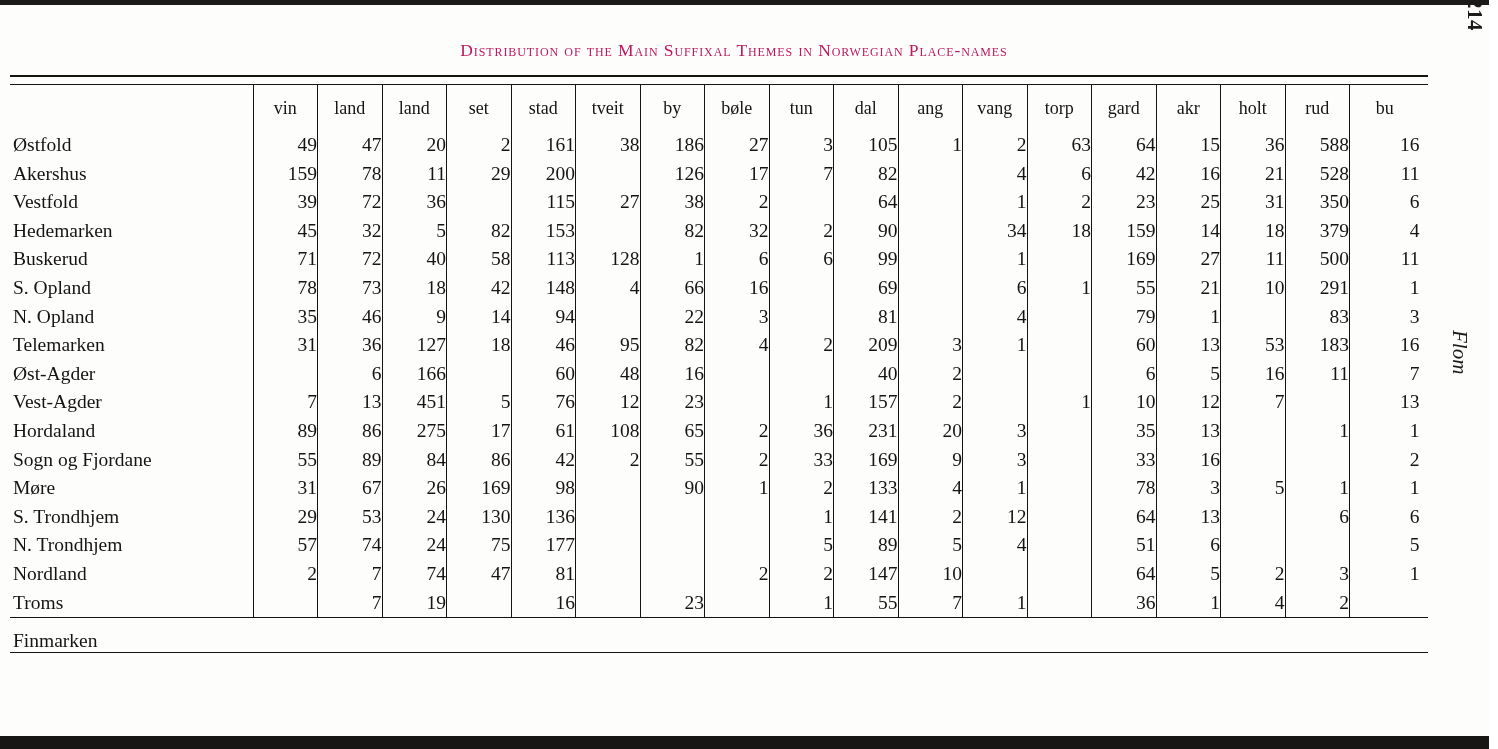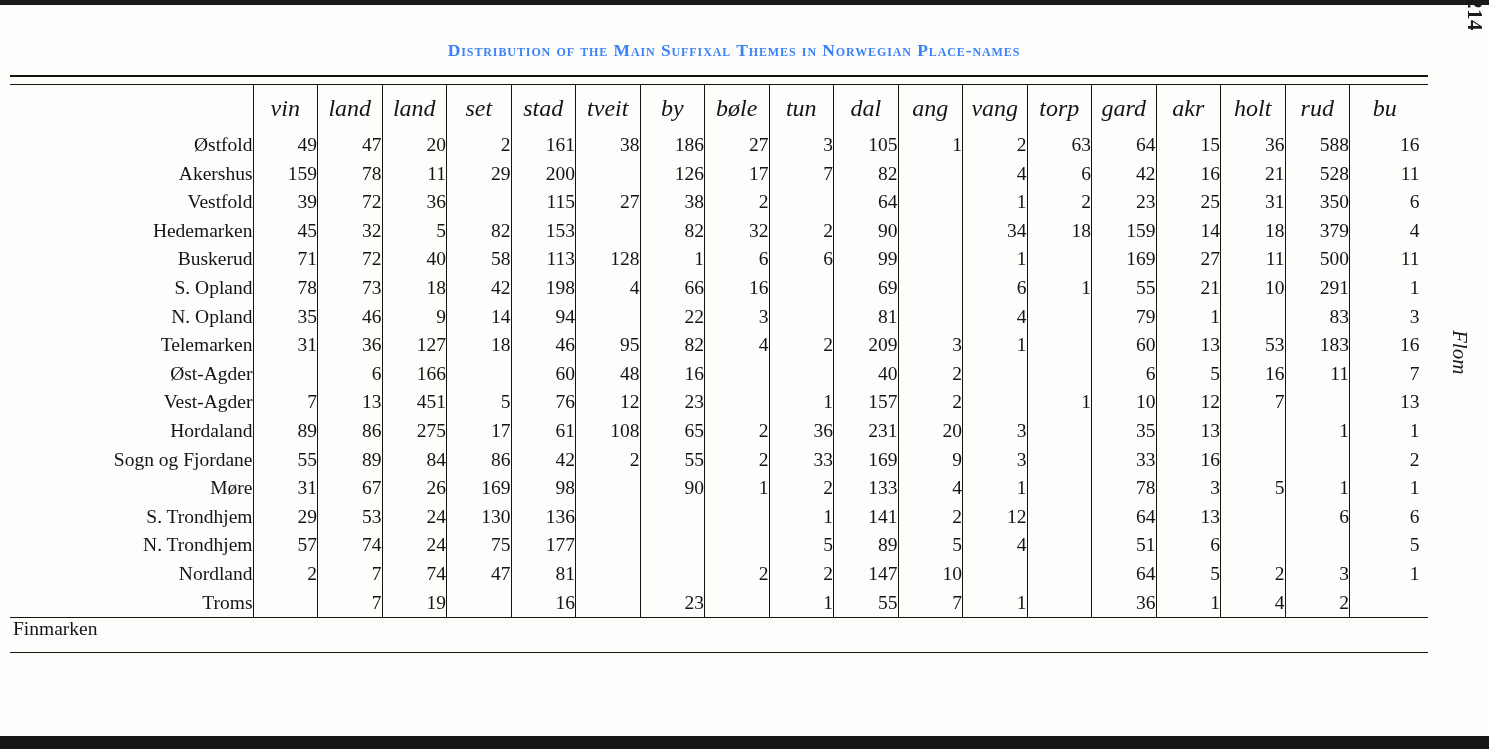--- a/index.html
+++ b/index.html
@@ -72,25 +72,24 @@
     left: 10px;
     top: 40px;
     width: 1418px;
   }
 
   #table-title {
     text-align: center;
     font-size: 17.5px;
     letter-spacing: 0.9px;
     font-variant: small-caps;
-    color: #3b82f6;
+    color: #be185d;
     margin: 0 0 14px 0;
     padding-left: 30px;
     white-space: nowrap;
-    font-weight: bold;
   }
 
   table.data {
     border-collapse: collapse;
     width: 1405px;
     table-layout: fixed;
     font-size: 19px;
   }
 
   
@@ -105,23 +104,22 @@
     border-top: 1.4px solid #16140f;
   }
 
   table.data th, table.data td {
     padding: 0;
     vertical-align: baseline;
   }
 
   
   thead th {
-    font-style: italic;
     font-weight: normal;
-    font-size: 24px;
+    font-size: 18px;
     text-align: center;
     height: 46px;
     line-height: 46px;
     border-right: 1.3px solid #16140f;
   }
   thead th.rowhead-cell {
     border-right: 1.3px solid #16140f;
     text-align: left;
   }
   thead th.last-col {
@@ -134,37 +132,37 @@
     text-align: right;
     padding-right: 9px;
     border-right: 1.3px solid #16140f;
     font-size: 19.5px;
     white-space: nowrap;
   }
   tbody td.last-col {
     border-right: none;
   }
   tbody td.rowhead {
-    text-align: right;
+    text-align: left;
     padding-right: 0;
     padding-left: 3px;
     font-size: 19.5px;
     white-space: nowrap;
     margin-top: 36px;
   }
 
   
   col.c-label { width: 243px; }
   col.c-num   { width: 64.5px; }
   col.c-wide  { width: 70px; }
 
   
   #footer-row {
     display: flex;
-    align-items: flex-start;
+    align-items: flex-end;
     font-size: 19.5px;
     height: 34px;
     padding-left: 3px;
   }
   #footer-label { width: 238px; }
   #footer-note  { padding-left: 40px; }
 </style>
 </head>
 <body>
 
@@ -334,21 +332,21 @@
             <td>11</td>
             <td>500</td>
             <td class="last-col">11</td>
           </tr>
           <tr>
             <td class="rowhead">S. Opland</td>
             <td>78</td>
             <td>73</td>
             <td>18</td>
             <td>42</td>
-            <td>198</td>
+            <td>148</td>
             <td>4</td>
             <td>66</td>
             <td>16</td>
             <td></td>
             <td>69</td>
             <td></td>
             <td>6</td>
             <td>1</td>
             <td>55</td>
             <td>21</td>

